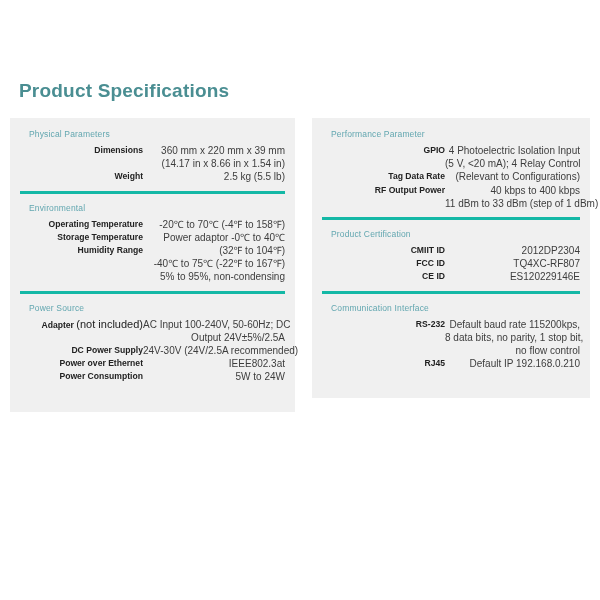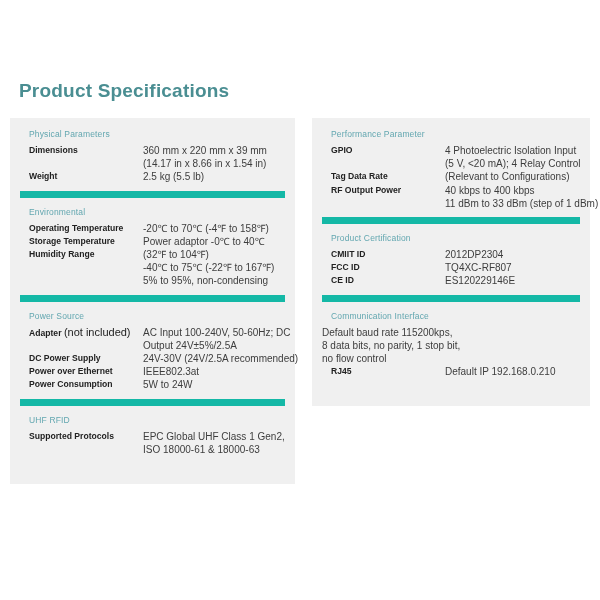--- a/index.html
+++ b/index.html
@@ -45,34 +45,34 @@
 
   .card {
     background: #f0f0f0;
     box-sizing: border-box;
     padding: 11px 10px 28px 10px;
   }
   .card.left  { width: 285px; }
   .card.right { width: 278px; }
 
   .section + .section {
-    border-top: 7px solid #14b8a6;
+    border-top: 3px solid #14b8a6;
     margin-top: 7px;
     padding-top: 9px;
   }
 
   .section-title {
     font-size: 8.5px;
     color: #63a7b0;
     margin: 0 0 5px 9px;
     letter-spacing: 0.15px;
     white-space: nowrap;
   }
 
-  .rows { display: block; }
+  .rows { display: block; text-align: right; }
 
   .row {
     display: flex;
     align-items: flex-start;
     min-height: 13px;
   }
 
   .row-label {
     width: 123px;
     flex: 0 0 123px;
@@ -176,32 +176,20 @@
               </div>
             </div>
             <div class="row">
               <div class="row-label"><span>Power Consumption</span></div>
               <div class="row-values">
                 <div class="value-line">5W to 24W</div>
               </div>
             </div>
           </div>
         </div>
-        <div class="section">
-          <div class="section-title">UHF RFID</div>
-          <div class="rows">
-            <div class="row">
-              <div class="row-label"><span>Supported Protocols</span></div>
-              <div class="row-values">
-                <div class="value-line">EPC Global UHF Class 1 Gen2,</div>
-                <div class="value-line">ISO 18000-61 &amp; 18000-63</div>
-              </div>
-            </div>
-          </div>
-        </div>
       </div>
     <div class="card right">
         <div class="section">
           <div class="section-title">Performance Parameter</div>
           <div class="rows">
             <div class="row">
               <div class="row-label"><span>GPIO</span></div>
               <div class="row-values">
                 <div class="value-line">4 Photoelectric Isolation Input</div>
                 <div class="value-line">(5 V, &lt;20 mA); 4 Relay Control</div>
@@ -242,20 +230,21 @@
               <div class="row-values">
                 <div class="value-line">ES120229146E</div>
               </div>
             </div>
           </div>
         </div>
         <div class="section">
           <div class="section-title">Communication Interface</div>
           <div class="rows">
             <div class="row">
+              <div class="row-label"><span>RS-232</span></div>
               <div class="row-values">
                 <div class="value-line">Default baud rate 115200kps,</div>
                 <div class="value-line">8 data bits, no parity, 1 stop bit,</div>
                 <div class="value-line">no flow control</div>
               </div>
             </div>
             <div class="row">
               <div class="row-label"><span>RJ45</span></div>
               <div class="row-values">
                 <div class="value-line">Default IP 192.168.0.210</div>

